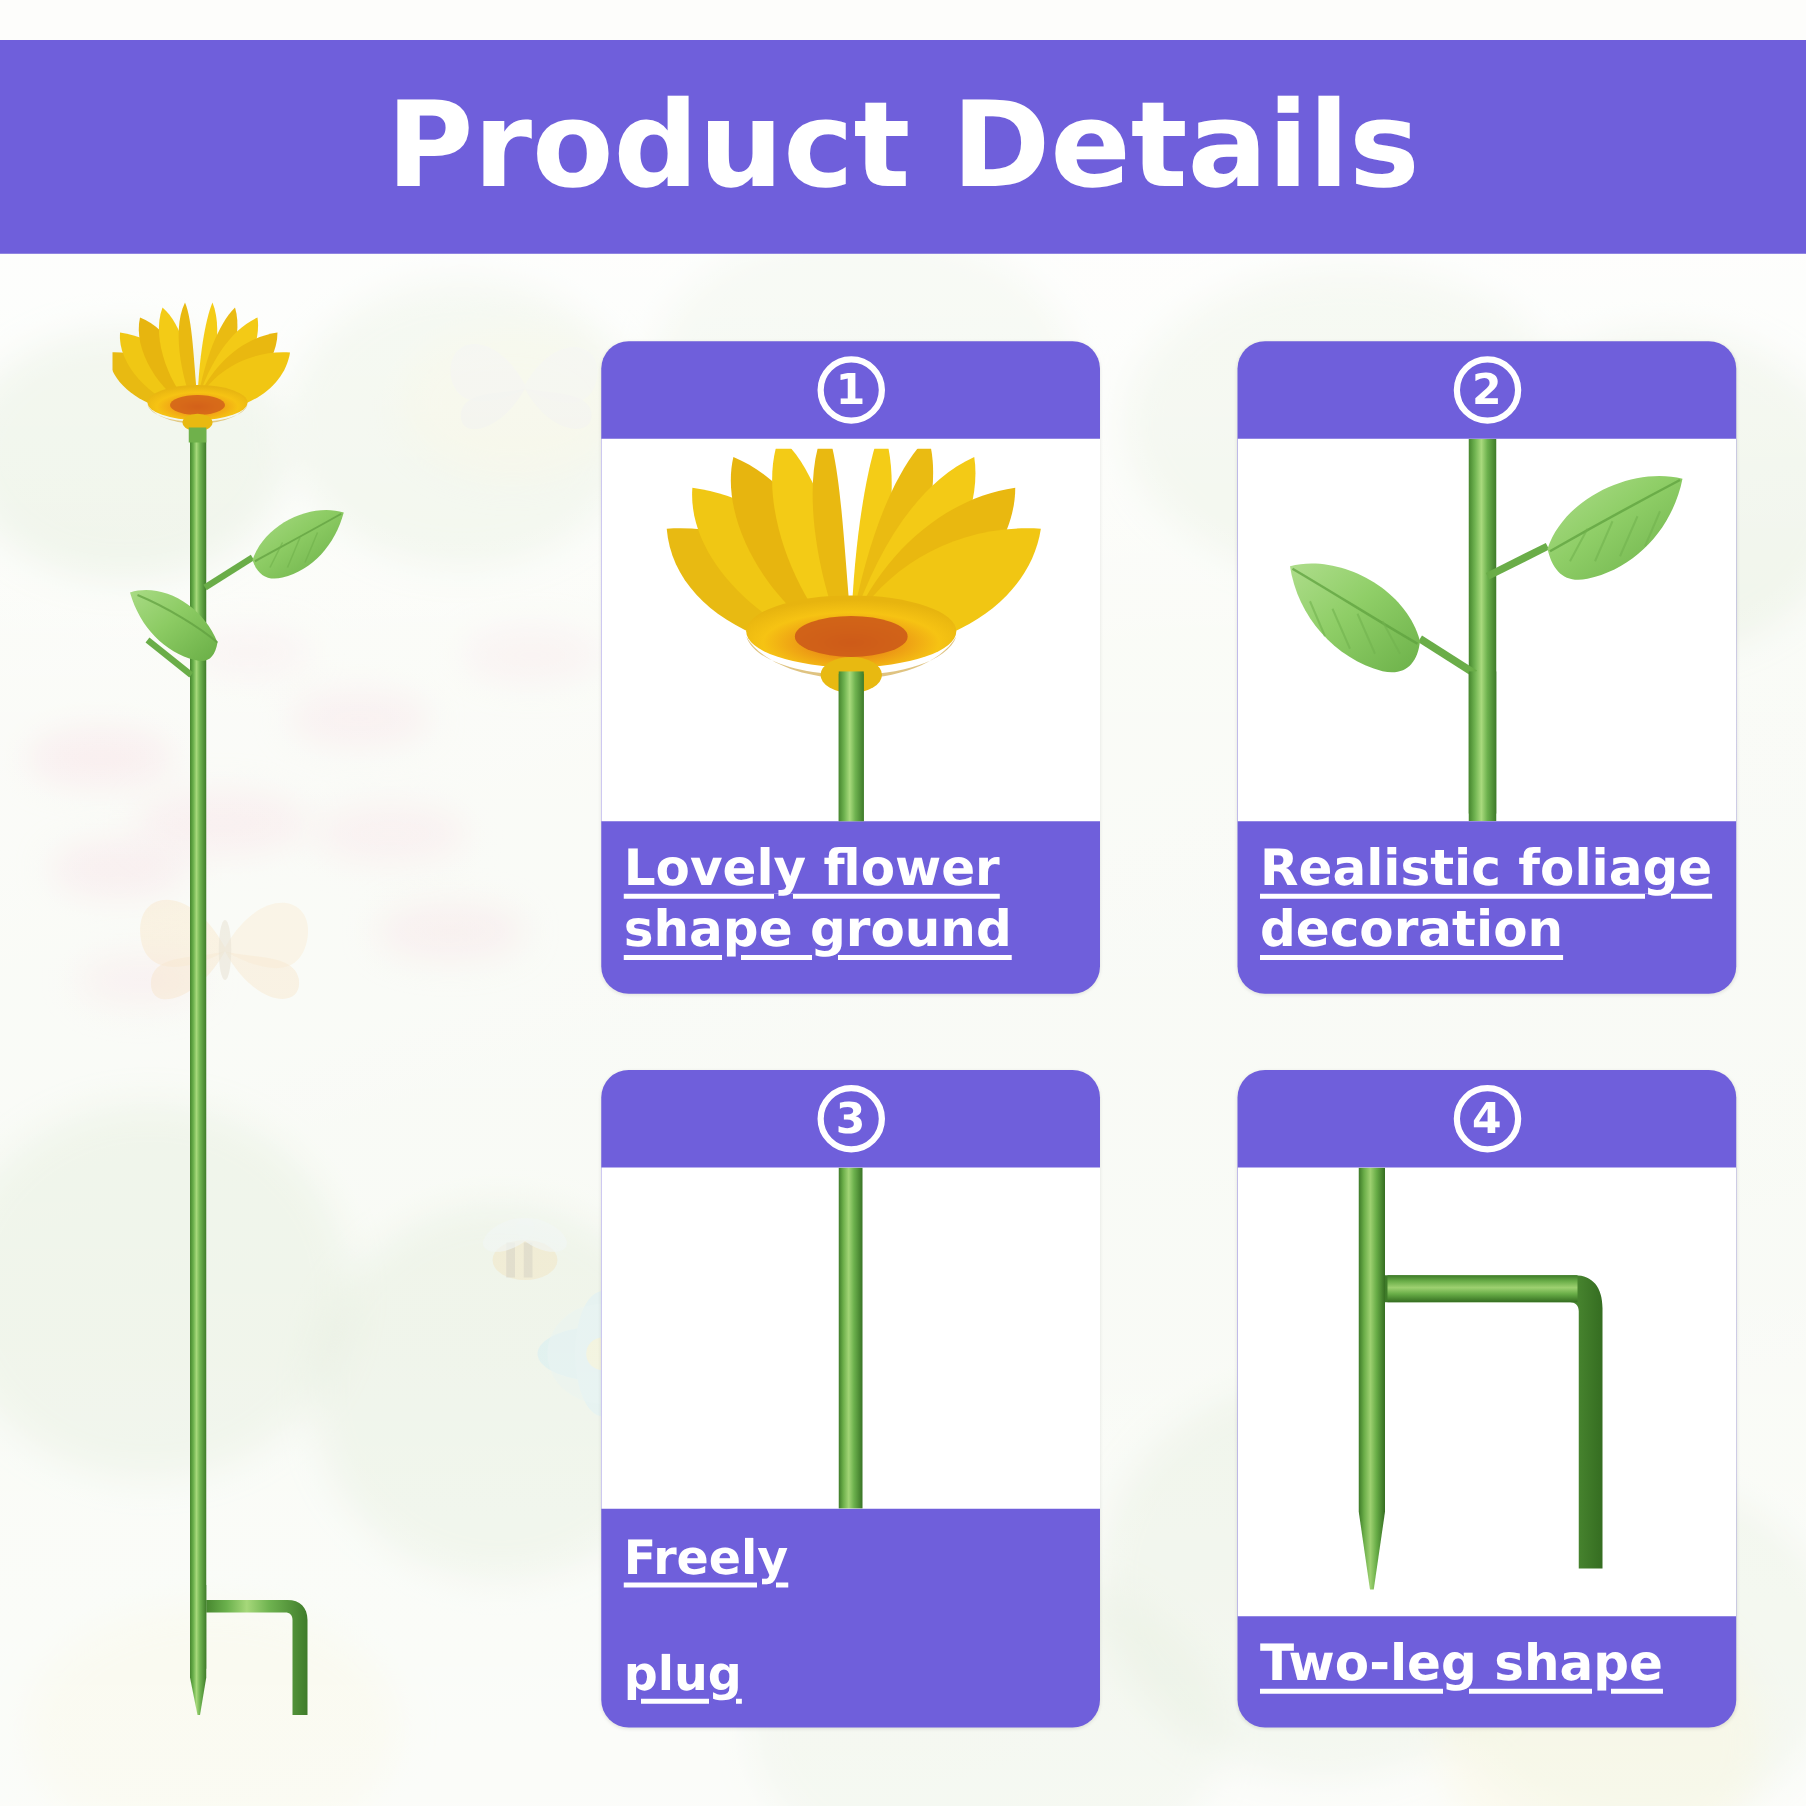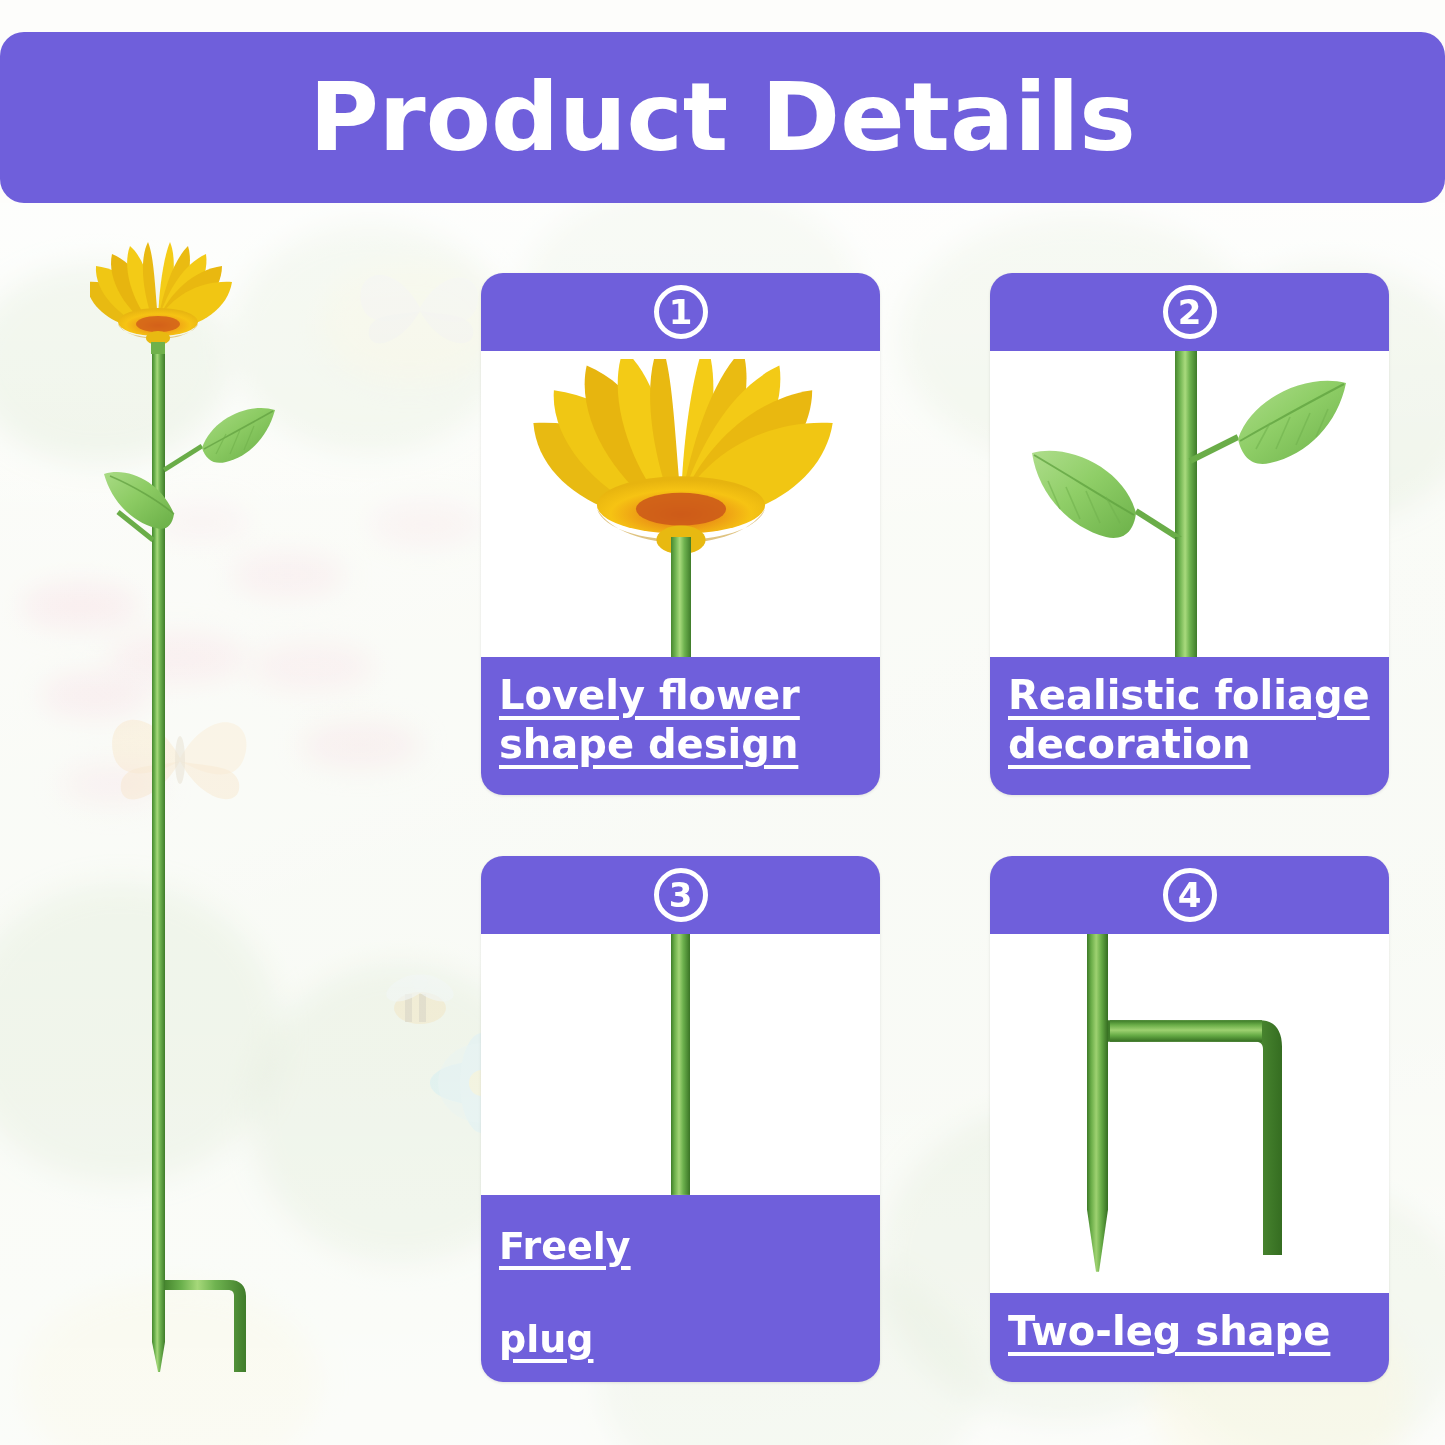--- a/index.html
+++ b/index.html
@@ -56,21 +56,20 @@
   .banner {
     position: absolute;
     left: 0;
     top: 32px;
     width: 1445px;
     height: 171px;
     background: #6f5fdb;
     display: flex;
     align-items: center;
     justify-content: center;
-    border-radius: 24px;
   }
   .banner-title {
     color: #ffffff;
     font-size: 95px;
     font-weight: 700;
     letter-spacing: 0px;
     line-height: 1;
     font-family: "DejaVu Sans", "Liberation Sans", sans-serif;
   }
 
@@ -132,21 +131,21 @@
     color: #ffffff;
     font-size: 40px;
     font-weight: 700;
     line-height: 1.22;
   }
   .card-caption span {
     text-decoration: underline;
     text-decoration-thickness: 4px;
     text-underline-offset: 7px;
   }
-  .cap-3 { font-size: 38px; padding-top: 28px; padding-bottom: 20px; }
+  .cap-3 { font-size: 38px; padding-top: 16px; padding-bottom: 20px; }
 </style>
 </head>
 <body>
 
 <div class="canvas">
 
   <div class="bg">
     <div class="bg-base"></div>
 
     <div class="bg-blob" style="left:20px;  top:380px; width:120px; height:46px; background:rgba(236,170,186,0.42);"></div>
@@ -325,21 +324,21 @@
           <ellipse cx="0" cy="37" rx="12" ry="7" fill="#e8b911"></ellipse>
         </g>
         <rect x="190" y="180" width="20" height="130" fill="url(#stemG2)"></rect>
       </svg>
       <svg width="399" height="120" viewBox="0 0 399 120" style="position:absolute;left:0;bottom:0">
         <rect x="190" y="0" width="20" height="120" fill="url(#stemG2)"></rect>
       </svg>
     </div>
     <div class="card-caption">
       <span>Lovely flower</span><br>
-      <span>shape design</span>
+      <span>shape ground</span>
     </div>
   </div>
 
   <div class="card card-2">
     <div class="card-head">
       <div class="badge">2</div>
     </div>
     <div class="card-photo">
       <svg width="399" height="300" viewBox="0 0 399 300" style="position:absolute;left:0;top:0">
         <defs>

